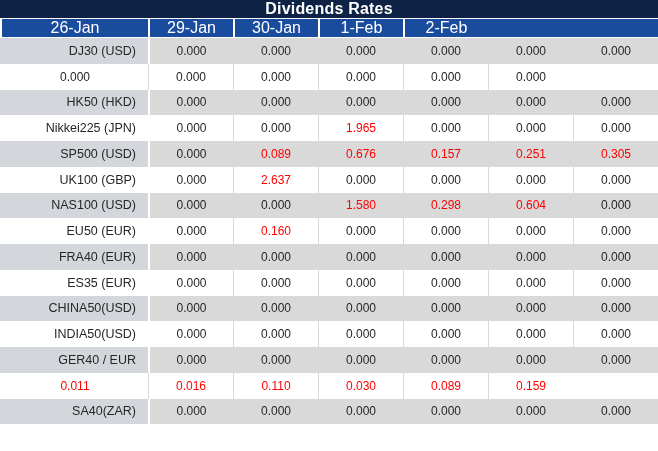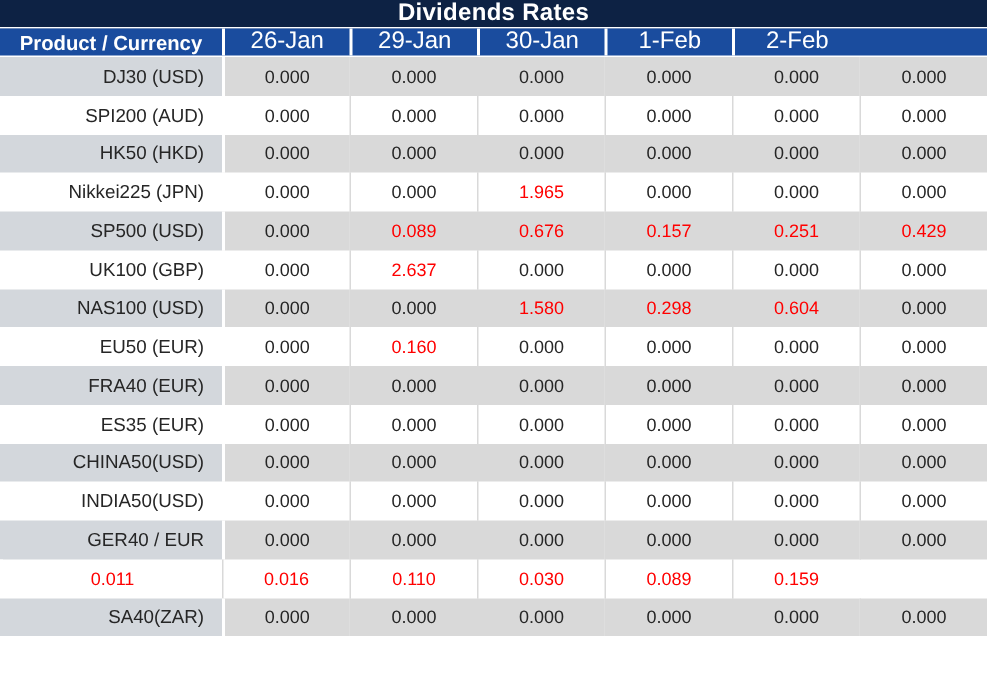--- a/index.html
+++ b/index.html
@@ -71,40 +71,38 @@
   .cell.red { color: var(--red, #ff0000); }
 </style>
 </head>
 <body>
 
 <div class="widget">
 
   <div class="title-bar">Dividends Rates</div>
 
   <div class="header-row">
-    <div class="header-cell product">Product / Currency</div>
     <div class="header-cell">26-Jan</div>
     <div class="header-cell">29-Jan</div>
     <div class="header-cell">30-Jan</div>
     <div class="header-cell">1-Feb</div>
     <div class="header-cell">2-Feb</div>
   </div>
 
   <div class="tbody">
       <div class="row stripe">
         <div class="cell label-cell">DJ30 (USD)</div>
         <div class="cell value-cell first">0.000</div>
         <div class="cell value-cell">0.000</div>
         <div class="cell value-cell">0.000</div>
         <div class="cell value-cell">0.000</div>
         <div class="cell value-cell">0.000</div>
         <div class="cell value-cell">0.000</div>
       </div>
       <div class="row">
-        <div class="cell label-cell">SPI200 (AUD)</div>
         <div class="cell value-cell first">0.000</div>
         <div class="cell value-cell">0.000</div>
         <div class="cell value-cell">0.000</div>
         <div class="cell value-cell">0.000</div>
         <div class="cell value-cell">0.000</div>
         <div class="cell value-cell">0.000</div>
       </div>
       <div class="row stripe">
         <div class="cell label-cell">HK50 (HKD)</div>
         <div class="cell value-cell first">0.000</div>
@@ -123,21 +121,21 @@
         <div class="cell value-cell">0.000</div>
         <div class="cell value-cell">0.000</div>
       </div>
       <div class="row stripe">
         <div class="cell label-cell">SP500 (USD)</div>
         <div class="cell value-cell first">0.000</div>
         <div class="cell value-cell red">0.089</div>
         <div class="cell value-cell red">0.676</div>
         <div class="cell value-cell red">0.157</div>
         <div class="cell value-cell red">0.251</div>
-        <div class="cell value-cell red">0.429</div>
+        <div class="cell value-cell red">0.305</div>
       </div>
       <div class="row">
         <div class="cell label-cell">UK100 (GBP)</div>
         <div class="cell value-cell first">0.000</div>
         <div class="cell value-cell red">2.637</div>
         <div class="cell value-cell">0.000</div>
         <div class="cell value-cell">0.000</div>
         <div class="cell value-cell">0.000</div>
         <div class="cell value-cell">0.000</div>
       </div>

